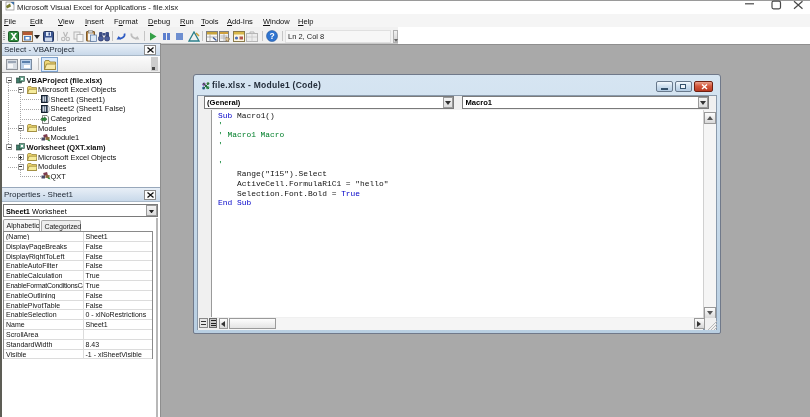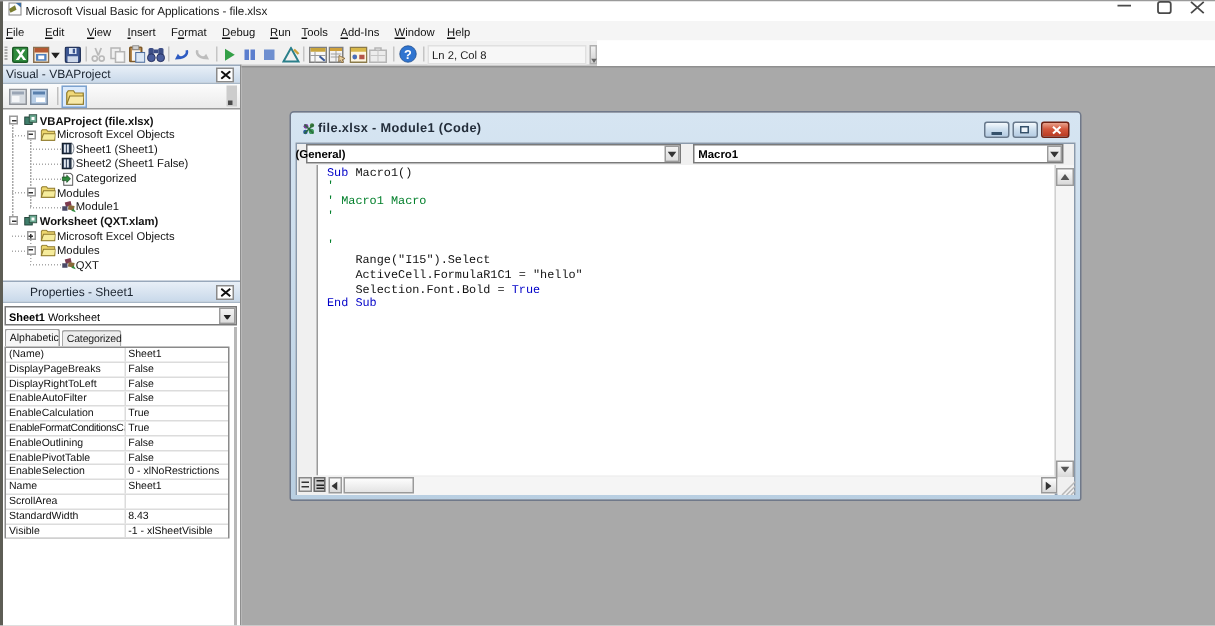--- a/index.html
+++ b/index.html
@@ -14,21 +14,21 @@
 <div class="abs" style="left:0;top:0;width:2px;height:417px;background:#5d5d55;"></div>
 <div class="abs" style="left:0;top:0;width:810px;height:1px;background:#9a9a9a;"></div>
 
 <div class="abs" style="left:2px;top:1px;width:808px;height:13px;background:#ffffff;"></div>
 
 <svg class="abs" style="left:5px;top:1px" width="10" height="10" viewBox="0 0 10 10">
   <rect x="1" y="1" width="8" height="8" fill="#fdfdfd" stroke="#888" stroke-width="0.7"></rect>
   <path d="M5.5 1 L9 1 L9 4 Z" fill="#3a6ea5"></path>
   <path d="M1 5 L5 2.5 L6 5.5 L2 7.5 Z" fill="#7a7d2f"></path>
 </svg>
-<div class="abs tx" style="left:17px;top:3px;font-size:7.8px;color:#1c1c1c;letter-spacing:-0.05px;">Microsoft Visual Basic for Applications - file.xlsx</div>
+<div class="abs tx" style="left:17px;top:3px;font-size:7.8px;color:#1c1c1c;letter-spacing:-0.05px;">Microsoft Visual Excel for Applications - file.xlsx</div>
 
 <svg class="abs" style="left:744px;top:0px" width="62" height="11" viewBox="0 0 62 11">
   <path d="M1 3.8 L10 3.8" stroke="#4a4a4a" stroke-width="1.2" fill="none"></path>
   <rect x="28" y="1.2" width="8.5" height="7.6" rx="1.5" stroke="#4a4a4a" stroke-width="1.2" fill="none"></rect>
   <path d="M50 1.2 L58.5 8.8 M58.5 1.2 L50 8.8" stroke="#4a4a4a" stroke-width="1.2" fill="none"></path>
 </svg>
 
 <div class="abs" style="left:2px;top:14px;width:808px;height:13px;background:#f5f5f5;"></div>
 <div class="abs tx" style="left:0;top:16.5px;font-size:7.5px;color:#111;">
   <span class="abs" style="left:4px"><u>F</u>ile</span>
@@ -144,21 +144,21 @@
     <div class="abs tx" style="left:288px;top:5px;font-size:7.5px;color:#222">Ln 2, Col 8</div>
     <div class="abs" style="left:392.5px;top:2.5px;width:5px;height:13px;background:linear-gradient(#f2f2f2,#cfcfcf);border:1px solid #b0b0b0"></div>
     <svg class="abs" style="left:393.5px;top:11.5px" width="4" height="3" viewBox="0 0 4 3">
       <path d="M0 0 L4 0 L2 3 Z" fill="#666"></path>
     </svg>
   </div>
 
 <div class="abs" style="left:2px;top:43px;width:159px;height:374px;background:#fff;border-right:1px solid #8e8e8e;"></div>
 
 <div class="abs" style="left:2px;top:43px;width:158px;height:13px;background:linear-gradient(#e8eff7,#c9d9ea);border-top:1px solid #98a8bb;border-bottom:1px solid #a8b8c8;"></div>
-<div class="abs tx" style="left:4px;top:45px;font-size:8px;color:#1b2430;">Visual - VBAProject</div>
+<div class="abs tx" style="left:4px;top:45px;font-size:8px;color:#1b2430;">Select - VBAProject</div>
 <div class="abs" style="left:144px;top:44.5px;width:12px;height:10px;background:#fdfdfd;border:1px solid #8a8a8a;"></div>
 <svg class="abs" style="left:146.5px;top:46.5px" width="7" height="6" viewBox="0 0 7 6">
     <path d="M0.5 0.5 L6.5 5.5 M6.5 0.5 L0.5 5.5" stroke="#111" stroke-width="1.3"></path>
   </svg>
 
 <div class="abs" style="left:2px;top:56px;width:158px;height:17px;background:linear-gradient(#fcfcfc,#ebebeb);border-bottom:1px solid #9a9a9a;"></div>
 <svg class="abs" style="left:6px;top:59px" width="12" height="11" viewBox="0 0 12 11">
   <rect x="0.5" y="0.5" width="11" height="10" fill="#d7dce2" stroke="#90949a"></rect>
   <rect x="2" y="2" width="8" height="2" fill="#9aa5b5"></rect>
   <rect x="2" y="5" width="5" height="4" fill="#f5f6f8"></rect>
@@ -264,21 +264,21 @@
     <svg class="abs" style="left:38.5px;top:98.30999999999999px" width="10" height="8" viewBox="0 0 10 8">
       <rect x="2.5" y="0.5" width="4" height="3" fill="#7d3a4e" transform="rotate(-15 4.5 2)"></rect>
       <rect x="0.5" y="3.5" width="3.5" height="3" fill="#4a4a66"></rect>
       <rect x="4.5" y="3" width="4" height="3" fill="#8a6a3a" transform="rotate(10 6.5 4.5)"></rect>
       <path d="M6.5 6.5 L8 5 L9.5 7.5 Z" fill="#2f8a3d"></path>
     </svg>
     <div class="abs tx" style="left:48.5px;top:97.80999999999999px;">QXT</div>
   </div>
 
 <div class="abs" style="left:2px;top:187px;width:158px;height:15px;background:linear-gradient(#e8eff7,#c9d9ea);border-top:1px solid #98a8bb;border-bottom:1px solid #a8b8c8;"></div>
-<div class="abs tx" style="left:20px;top:190px;font-size:8px;color:#1b2430;">Properties - Sheet1</div>
+<div class="abs tx" style="left:4px;top:190px;font-size:8px;color:#1b2430;">Properties - Sheet1</div>
 <div class="abs" style="left:144px;top:189.5px;width:12px;height:10px;background:#fdfdfd;border:1px solid #8a8a8a;"></div>
 <svg class="abs" style="left:146.5px;top:191.5px" width="7" height="6" viewBox="0 0 7 6">
     <path d="M0.5 0.5 L6.5 5.5 M6.5 0.5 L0.5 5.5" stroke="#111" stroke-width="1.3"></path>
   </svg>
 
 <div class="abs" style="left:3px;top:204px;width:155px;height:13px;background:#fff;border:1px solid #7a7a7a;"></div>
 <div class="abs tx" style="left:6px;top:206.5px;font-size:7.3px;color:#000;"><b>Sheet1</b> Worksheet</div>
 <div class="abs" style="left:146px;top:205px;width:11px;height:11px;background:linear-gradient(#f3f3f3,#ddd);border:1px solid #9a9a9a;"></div>
 <svg class="abs" style="left:149px;top:209.5px" width="5" height="3.5" viewBox="0 0 5 3.5">
     <path d="M0 0 L5 0 L2.5 3.5 Z" fill="#222"></path>
@@ -373,21 +373,21 @@
     <div class="abs" style="left:463px;top:7px;width:17px;height:11px;background:linear-gradient(#f4f9fd,#cfe0ef 45%,#b4cbe2);border:1px solid #68798c;border-radius:2px;"></div>
     <div class="abs" style="left:468px;top:14px;width:7px;height:1.6px;background:#35516b"></div>
     <div class="abs" style="left:482px;top:7px;width:17px;height:11px;background:linear-gradient(#f4f9fd,#cfe0ef 45%,#b4cbe2);border:1px solid #68798c;border-radius:2px;"></div>
     <div class="abs" style="left:487px;top:10px;width:6px;height:5px;border:1.2px solid #35516b;background:#eef4fa"></div>
     <div class="abs" style="left:501px;top:7px;width:19px;height:11px;background:linear-gradient(#e9a28c,#d4573c 45%,#b83a22);border:1px solid #6e2012;border-radius:2px;"></div>
         <svg class="abs" style="left:507.5px;top:10px" width="7" height="5.5" viewBox="0 0 7 5.5">
       <path d="M1 0.5 L6 5 M6 0.5 L1 5" stroke="#fff" stroke-width="1.4"></path>
     </svg>
     <div class="abs" style="left:4px;top:20.5px;width:520px;height:235.5px;background:#f0f0f0;border:1px solid #8a9aac;"></div>
     <div class="abs" style="left:11px;top:21.5px;width:250px;height:13.5px;background:#fff;border:1px solid #7a7a7a;"></div>
-    <div class="abs tx" style="left:4px;top:24px;font-size:7.6px;font-weight:bold;color:#000;">(General)</div>
+    <div class="abs tx" style="left:14px;top:24px;font-size:7.6px;font-weight:bold;color:#000;">(General)</div>
     <div class="abs" style="left:250px;top:22.5px;width:10px;height:11.5px;background:linear-gradient(#f3f3f3,#ddd);border:1px solid #9a9a9a;"></div>
     <svg class="abs" style="left:252px;top:27px" width="6" height="4" viewBox="0 0 6 4">
       <path d="M0 0 L6 0 L3 4 Z" fill="#333"></path>
     </svg>
     <div class="abs" style="left:268.5px;top:21.5px;width:247px;height:13.5px;background:#fff;border:1px solid #7a7a7a;"></div>
     <div class="abs tx" style="left:272.5px;top:24px;font-size:7.6px;font-weight:bold;color:#000;">Macro1</div>
     <div class="abs" style="left:504.5px;top:22.5px;width:10px;height:11.5px;background:linear-gradient(#f3f3f3,#ddd);border:1px solid #9a9a9a;"></div>
     <svg class="abs" style="left:506.5px;top:27px" width="6" height="4" viewBox="0 0 6 4">
       <path d="M0 0 L6 0 L3 4 Z" fill="#333"></path>
     </svg>

